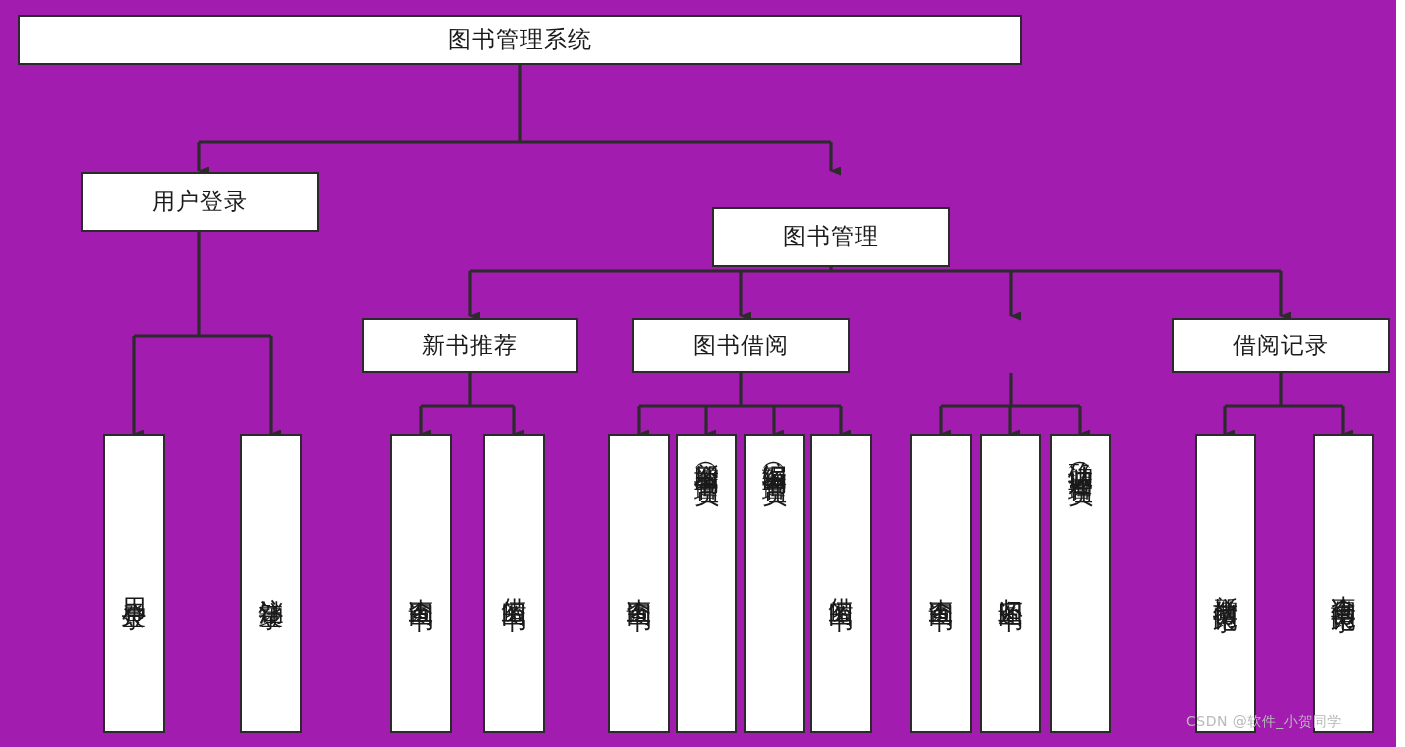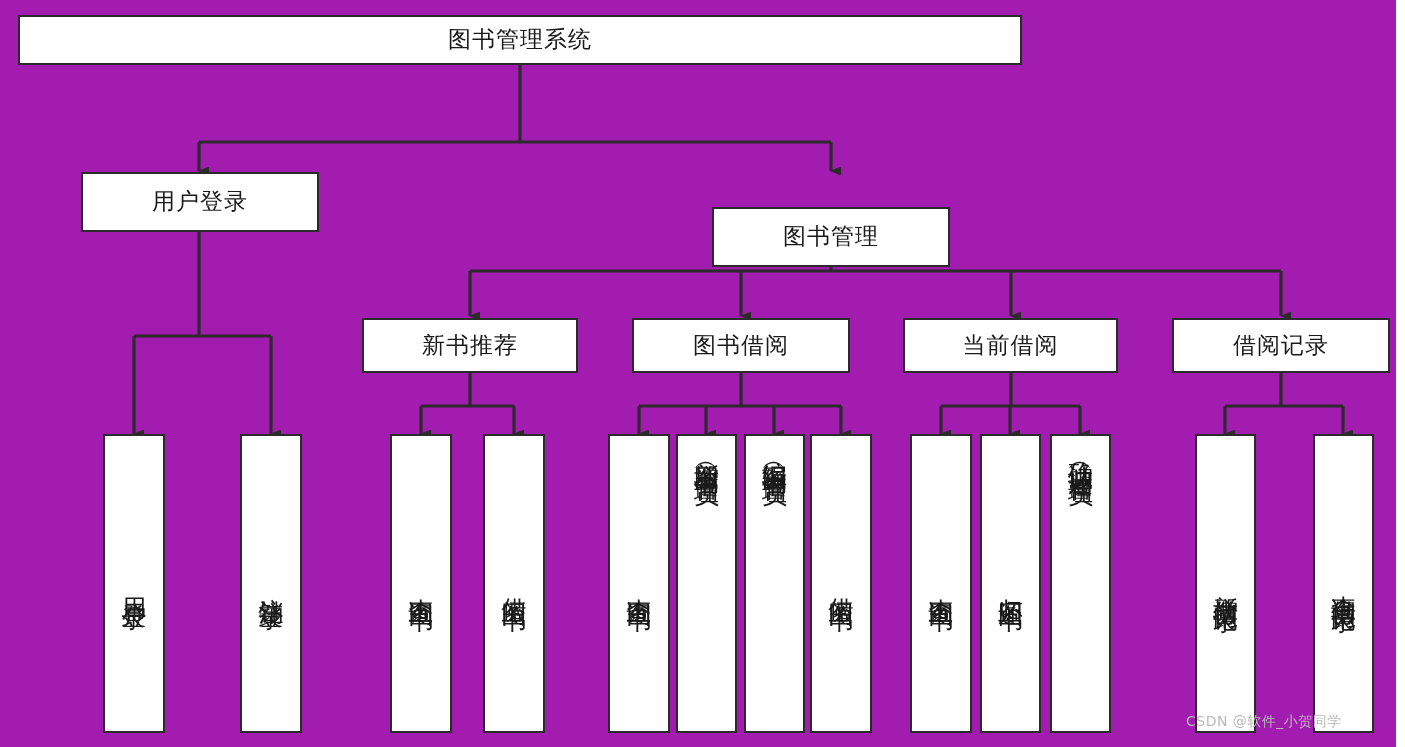--- a/index.html
+++ b/index.html
@@ -145,23 +145,20 @@
   </div>
 
   <div class="node horizontal" style="left:362px; top:318px; width:216px; height:55px;">
     <span class="node-label">新书推荐</span>
   </div>
 
   <div class="node horizontal" style="left:632px; top:318px; width:218px; height:55px;">
     <span class="node-label">图书借阅</span>
   </div>
 
-  <div class="node horizontal" style="left:903px; top:318px; width:215px; height:55px;">
-    <span class="node-label">当前借阅</span>
-  </div>
 
   <div class="node horizontal" style="left:1172px; top:318px; width:218px; height:55px;">
     <span class="node-label">借阅记录</span>
   </div>
 
   <div class="node vertical centered" style="left:103px; top:434px; width:62px; height:299px;">
     <span class="node-label">用户登录</span>
   </div>
 
   <div class="node vertical centered" style="left:240px; top:434px; width:62px; height:299px;">

